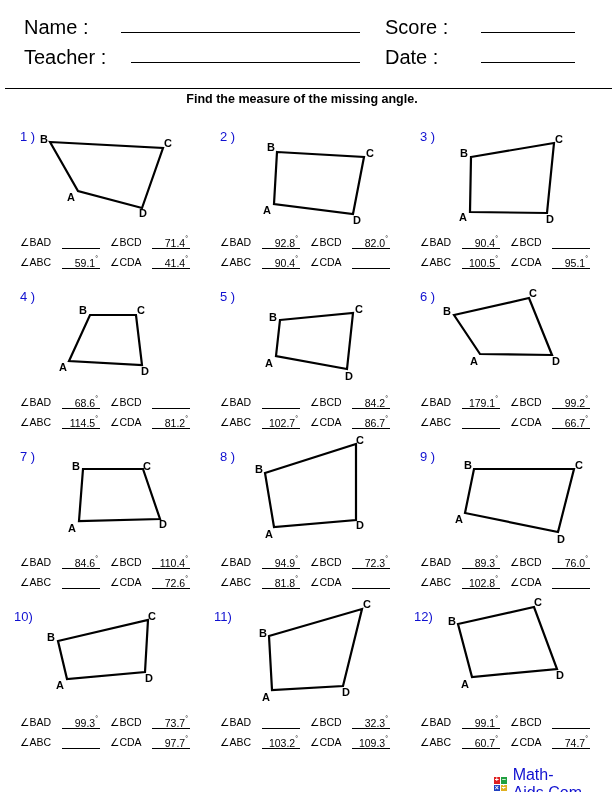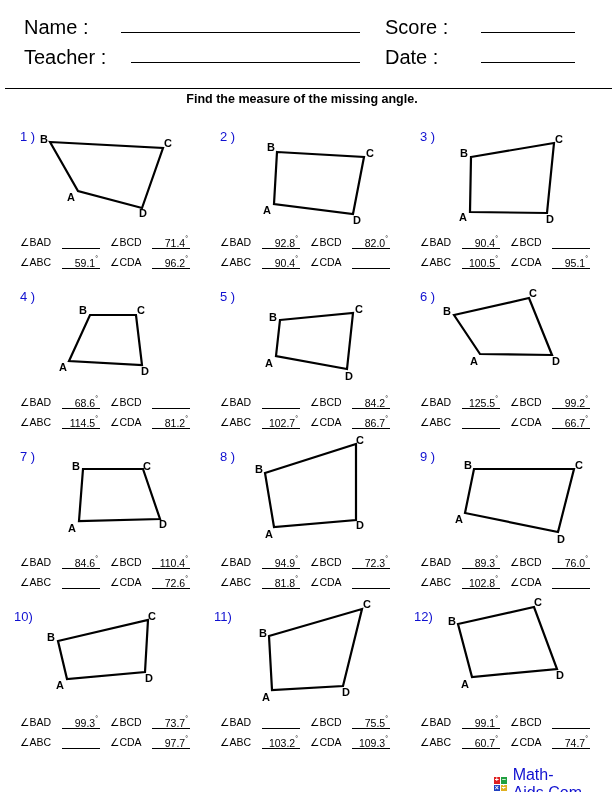--- a/index.html
+++ b/index.html
@@ -131,21 +131,21 @@
 <div class="ans" style="left:110px;top:236px;width:90px;">
     <span class="lbl">∠BCD</span>
     <span class="blank"><span>71.4</span><sup>°</sup></span>
   </div>
 <div class="ans" style="left:20px;top:256px;width:90px;">
     <span class="lbl">∠ABC</span>
     <span class="blank"><span>59.1</span><sup>°</sup></span>
   </div>
 <div class="ans" style="left:110px;top:256px;width:90px;">
     <span class="lbl">∠CDA</span>
-    <span class="blank"><span>96.2</span><sup>°</sup></span>
+    <span class="blank"><span>41.4</span><sup>°</sup></span>
   </div>
 
 <div class="ans" style="left:220px;top:236px;width:90px;">
     <span class="lbl">∠BAD</span>
     <span class="blank"><span>92.8</span><sup>°</sup></span>
   </div>
 <div class="ans" style="left:310px;top:236px;width:90px;">
     <span class="lbl">∠BCD</span>
     <span class="blank"><span>82.0</span><sup>°</sup></span>
   </div>
@@ -204,21 +204,21 @@
     <span class="lbl">∠ABC</span>
     <span class="blank"><span>102.7</span><sup>°</sup></span>
   </div>
 <div class="ans" style="left:310px;top:416px;width:90px;">
     <span class="lbl">∠CDA</span>
     <span class="blank"><span>86.7</span><sup>°</sup></span>
   </div>
 
 <div class="ans" style="left:420px;top:396px;width:90px;">
     <span class="lbl">∠BAD</span>
-    <span class="blank"><span>125.5</span><sup>°</sup></span>
+    <span class="blank"><span>179.1</span><sup>°</sup></span>
   </div>
 <div class="ans" style="left:510px;top:396px;width:90px;">
     <span class="lbl">∠BCD</span>
     <span class="blank"><span>99.2</span><sup>°</sup></span>
   </div>
 <div class="ans" style="left:420px;top:416px;width:90px;">
     <span class="lbl">∠ABC</span>
     <span class="blank"><span></span></span>
   </div>
 <div class="ans" style="left:510px;top:416px;width:90px;">
@@ -293,21 +293,21 @@
     <span class="lbl">∠CDA</span>
     <span class="blank"><span>97.7</span><sup>°</sup></span>
   </div>
 
 <div class="ans" style="left:220px;top:716px;width:90px;">
     <span class="lbl">∠BAD</span>
     <span class="blank"><span></span></span>
   </div>
 <div class="ans" style="left:310px;top:716px;width:90px;">
     <span class="lbl">∠BCD</span>
-    <span class="blank"><span>75.5</span><sup>°</sup></span>
+    <span class="blank"><span>32.3</span><sup>°</sup></span>
   </div>
 <div class="ans" style="left:220px;top:736px;width:90px;">
     <span class="lbl">∠ABC</span>
     <span class="blank"><span>103.2</span><sup>°</sup></span>
   </div>
 <div class="ans" style="left:310px;top:736px;width:90px;">
     <span class="lbl">∠CDA</span>
     <span class="blank"><span>109.3</span><sup>°</sup></span>
   </div>
 

